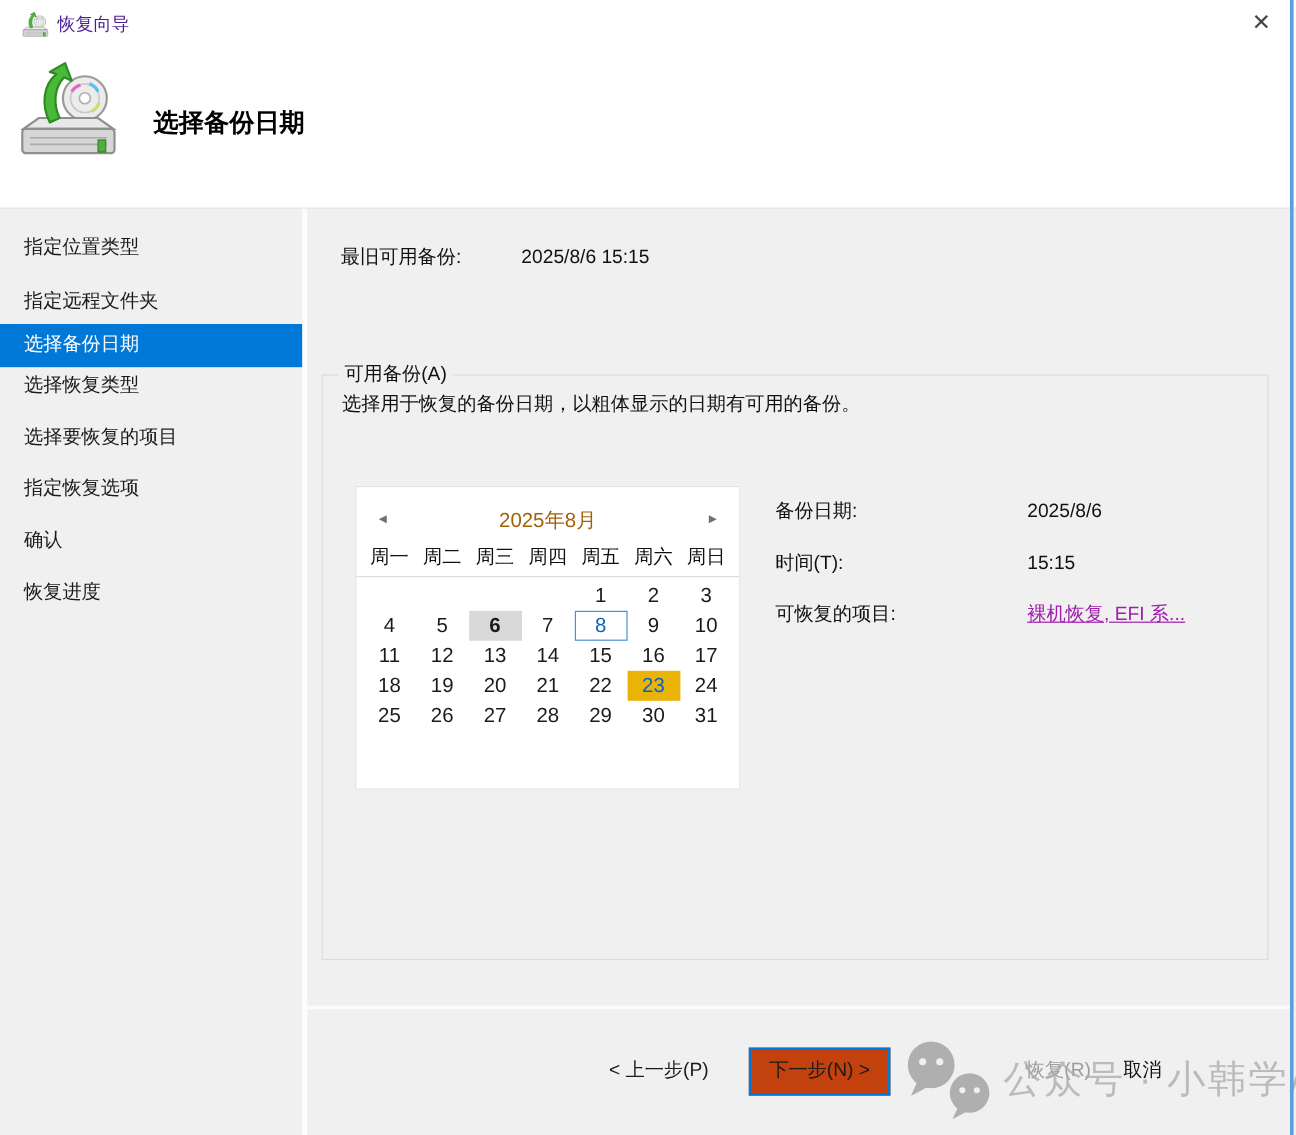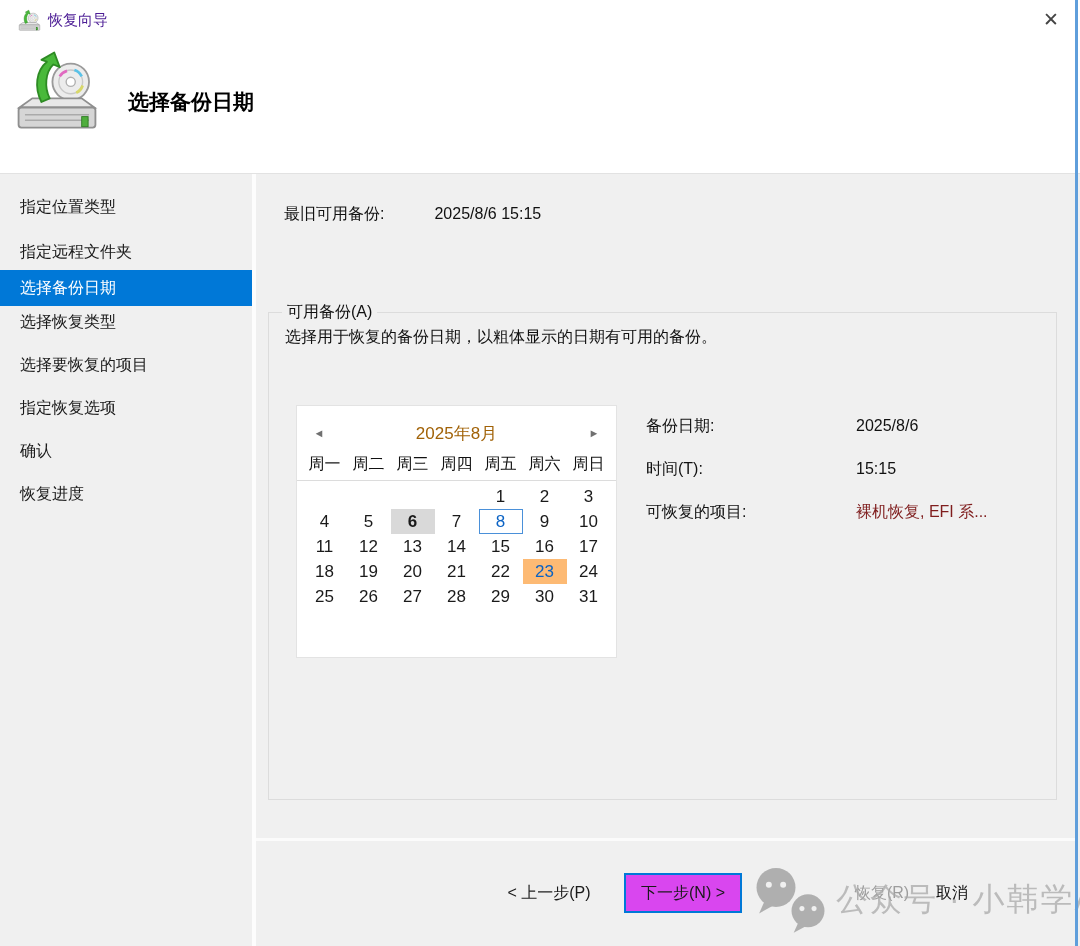--- a/index.html
+++ b/index.html
@@ -55,35 +55,35 @@
   .cal-arrow { width:16px; font-size:11px; color:#707070; text-align:center; cursor:default; }
   .cal-title { flex:1; text-align:center; font-size:17px; color:#a16207; }
   .cal-week { display:grid; grid-template-columns:repeat(7,44px); justify-content:center;
               margin-top:9px; padding-bottom:5px; border-bottom:1px solid #dcdcdc;font-family:Liberation Mono, monospace; }
   .cal-week div { text-align:center; font-size:16px; color:#111; }
   .cal-grid { display:grid; grid-template-columns:repeat(7,44px); grid-auto-rows:25px;
               justify-content:center; margin-top:3px; }
   .cal-cell { text-align:center; line-height:25px; font-size:17px; color:#1a1a1a; cursor:default; }
   .cal-cell.sel { background:#d9d9d9; font-weight:bold; }
   .cal-cell.focus { color:#0a62c4; border:1px solid #4a90d9; line-height:23px; background:#fff; }
-  .cal-cell.today { color:#0a62c4; background:#fdba74; }
+  .cal-cell.today { color:#0a62c4; background:#eab308; }
 
   
   .details { position:absolute; left:377px; top:103px; }
   .detail-row { height:22px; margin-bottom:21px; font-size:16px; color:#111; white-space:nowrap; }
   .detail-row .lbl { display:inline-block; width:210px; }
-  .detail-row .val.link { color:#7f1d1d; cursor:pointer; }
+  .detail-row .val.link { color:#a21caf; text-decoration:underline; cursor:pointer; }
 
   
   .footer-sep { position:absolute; left:256px; top:838px; width:820px; height:3px; background:#fbfbfb; z-index:2; }
   .btn { position:absolute; height:36px; line-height:34px; text-align:center; font-size:16px;
          color:#1a1a1a; cursor:default; }
   .btn-back { left:489px; top:876px; width:120px; }
   .btn-next { left:624px; top:873px; width:118px; height:40px; line-height:36px;
-              border:2px solid #0078d7; background:#d946ef; }
+              border:2px solid #0078d7; background:#c2410c; }
   .btn-recover { left:827px; top:876px; width:110px; color:#9d9d9d; }
   .btn-cancel { left:897px; top:876px; width:110px; color:#111; }
 
   
   .watermark { position:absolute; left:0; top:0; width:100%; height:100%; pointer-events:none; z-index:5; }
   .wm-icon1 { position:absolute; left:750px; top:864px; width:52px; height:52px; opacity:.8; }
   .wm-icon2 { position:absolute; left:786px; top:891px; width:44px; height:44px; opacity:.8; }
   .wm-text { position:absolute; left:836px; top:878px; font-size:32px; letter-spacing:2px;
              color:#a8a8a8; opacity:.72; white-space:nowrap; }
 </style>

